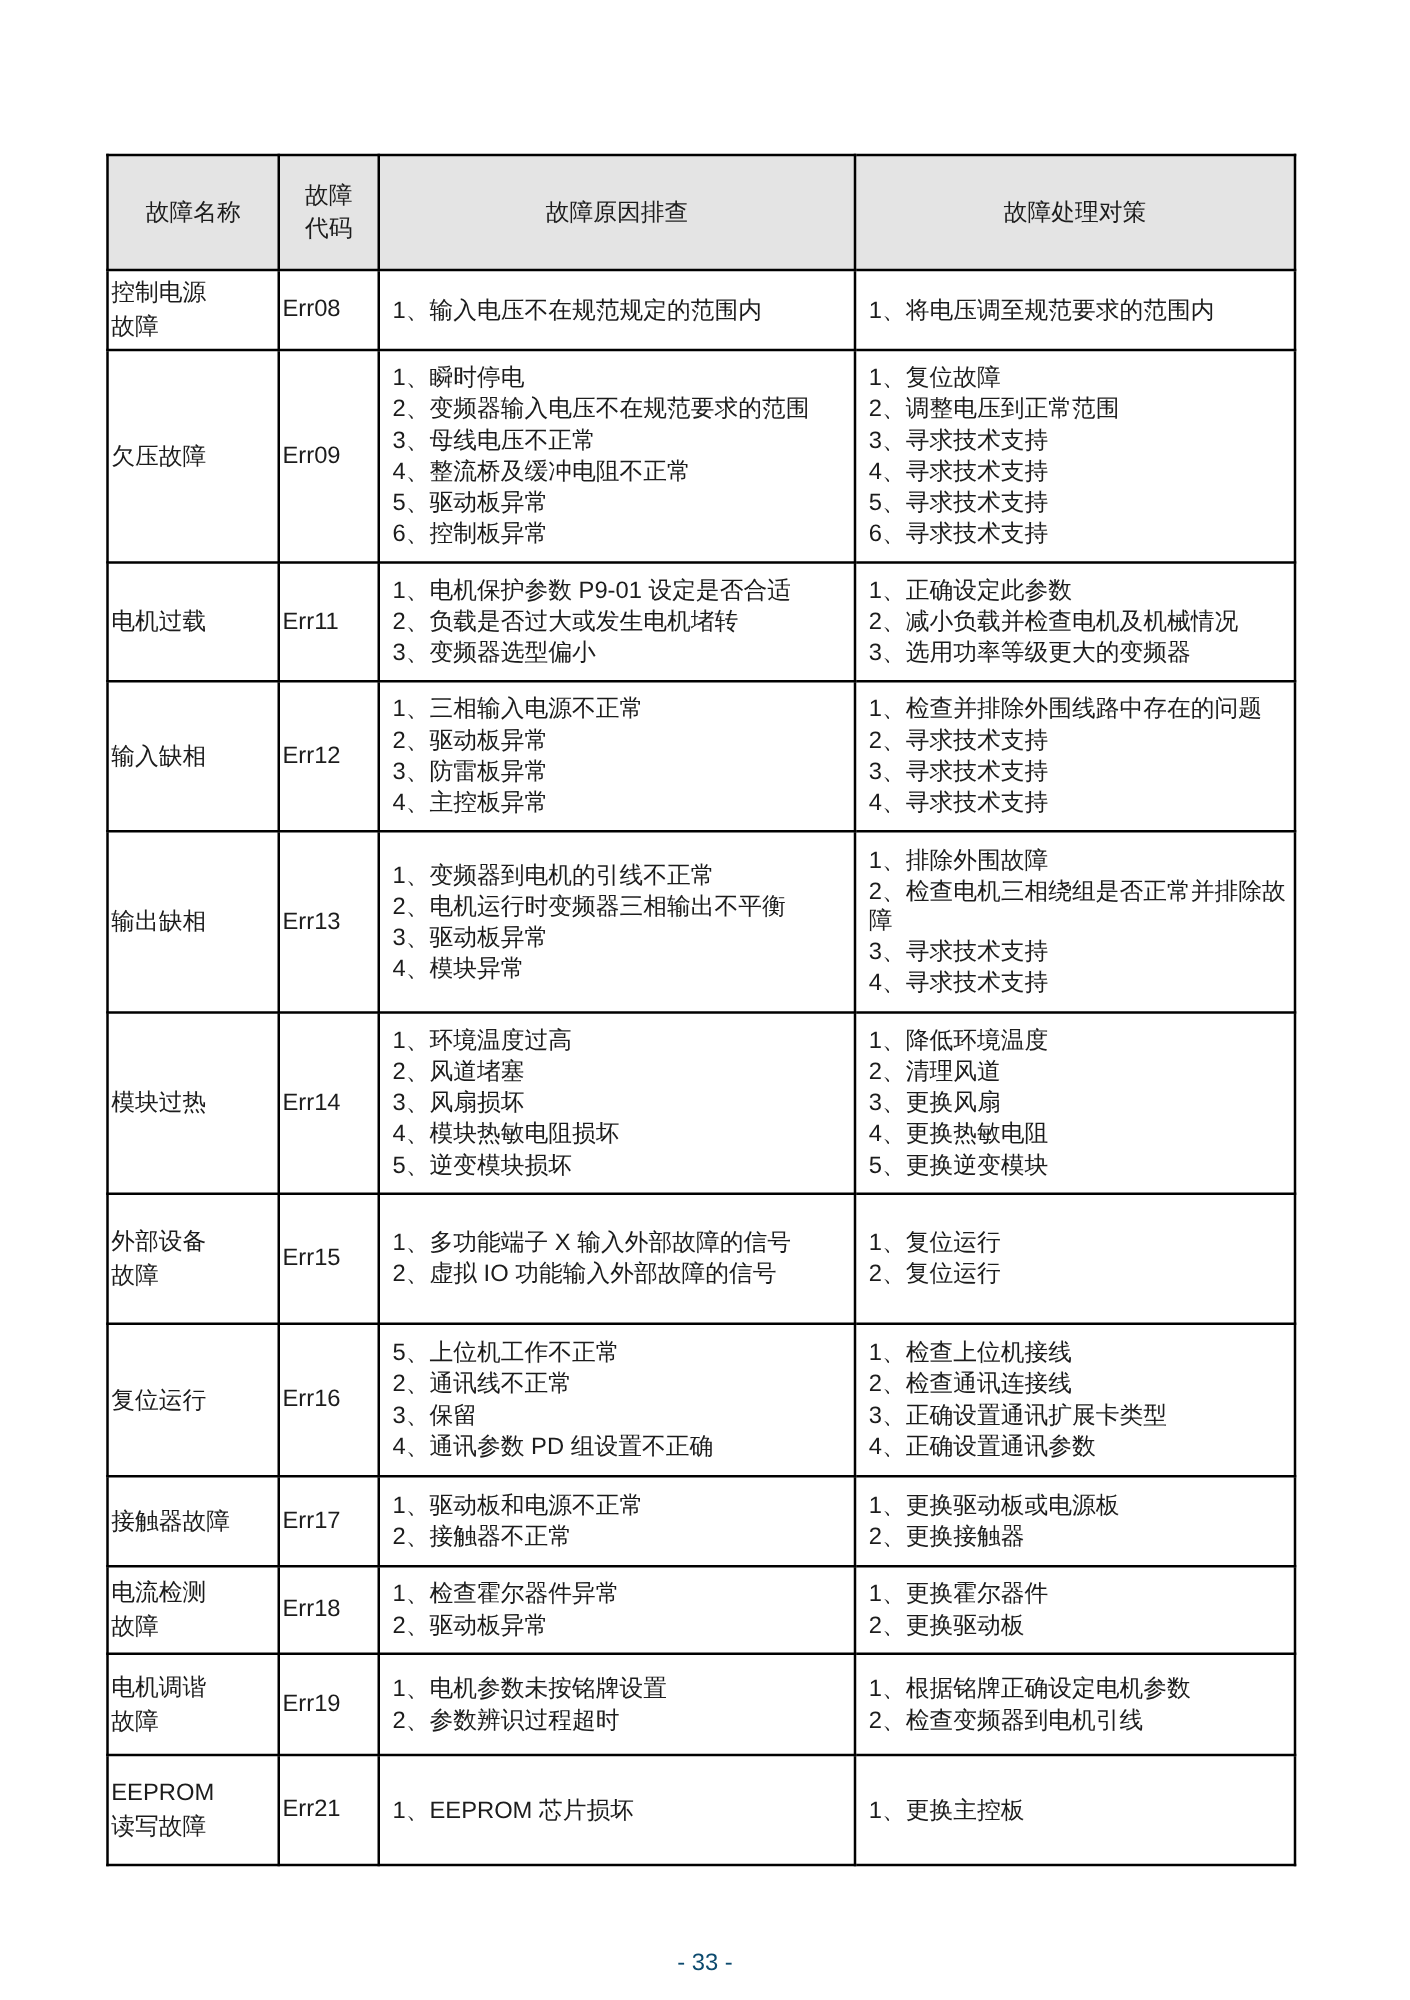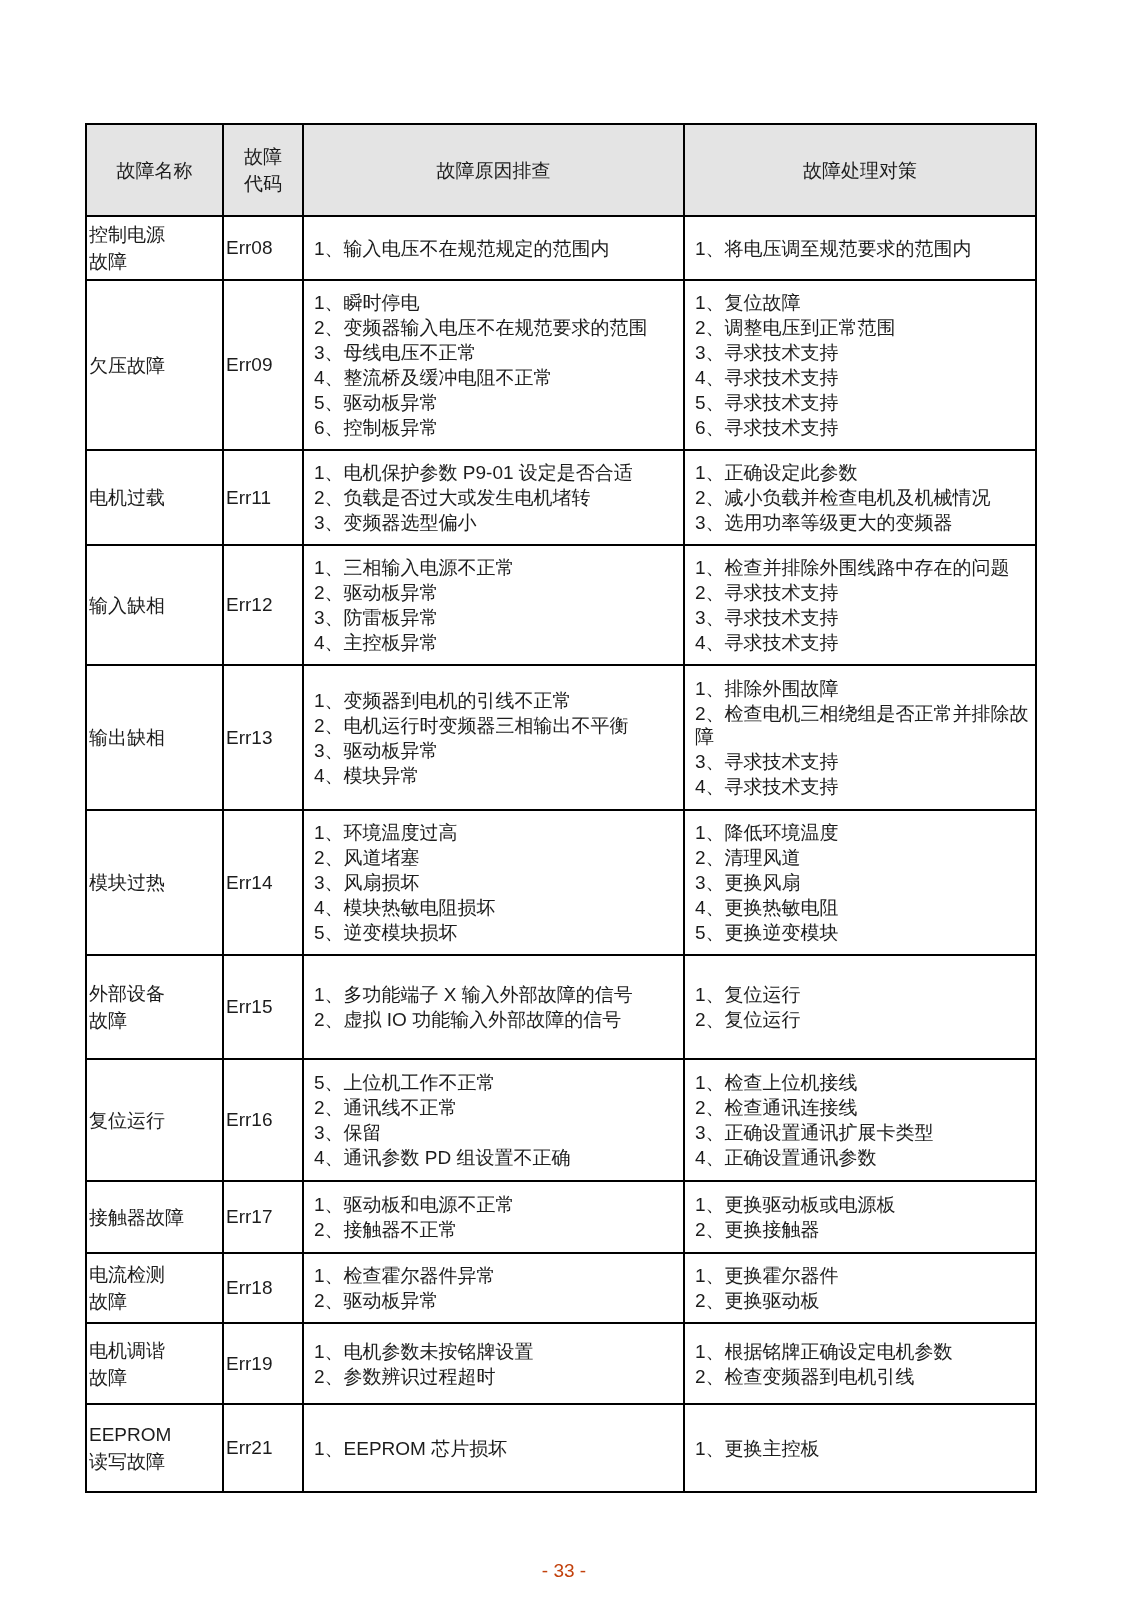--- a/index.html
+++ b/index.html
@@ -59,21 +59,21 @@
     line-height: 23px;
     margin: 2px 0;
   }
   .page-number {
     position: absolute;
     left: 0;
     right: 0;
     top: 1532px;
     text-align: center;
     font-size: 19px;
-    color: #c2410c;
+    color: #0c4a6e;
   }
 </style>
 </head>
 <body>
 
 <div class="page">
 
   <table class="fault-table">
     <colgroup>
       <col class="c-name">

